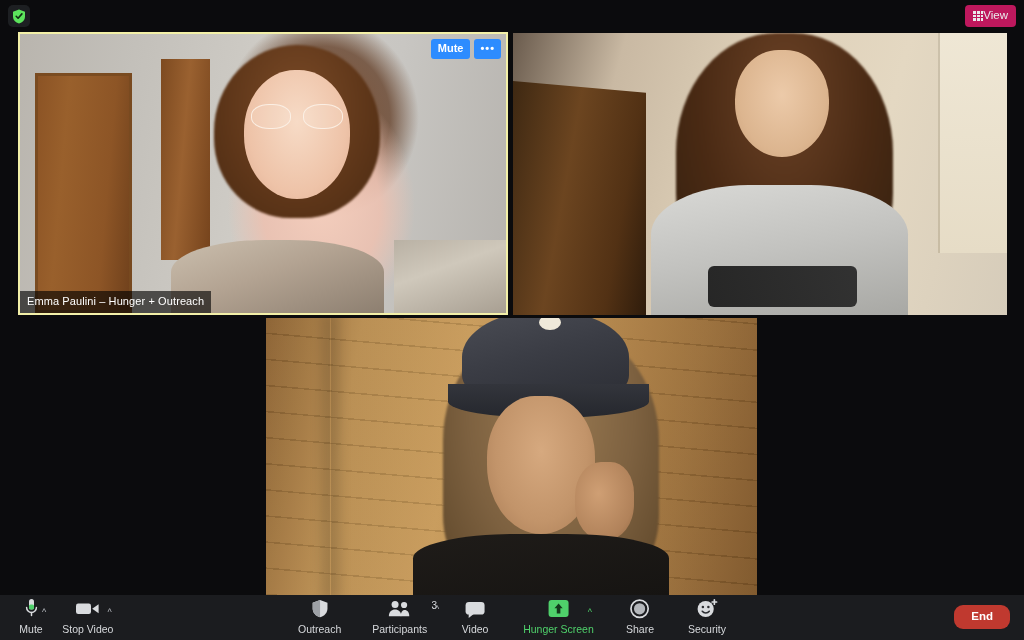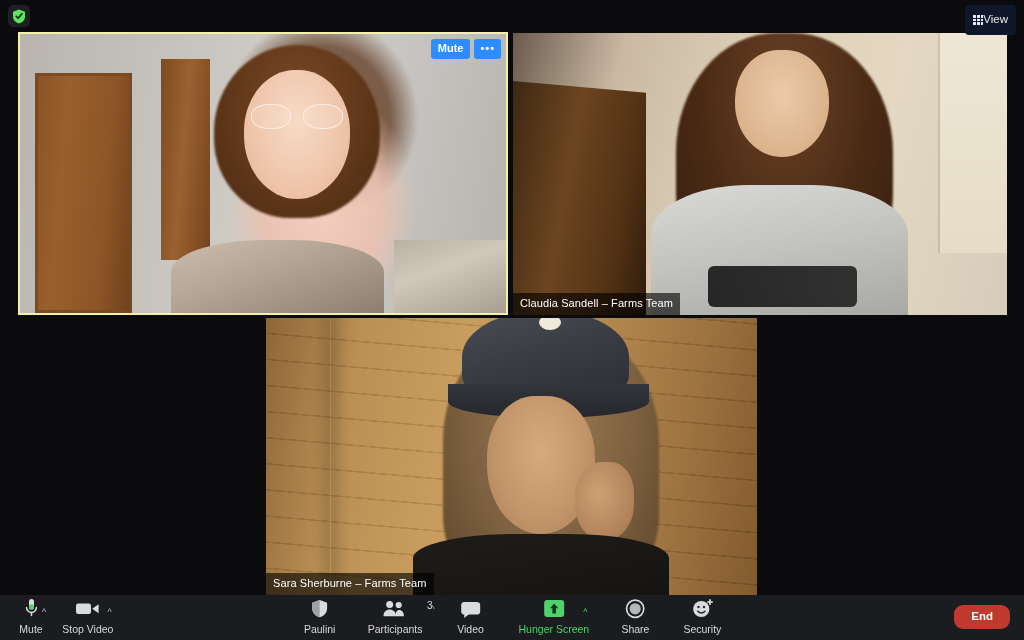--- a/index.html
+++ b/index.html
@@ -17,22 +17,22 @@
     background:#0b0b0d; z-index:20;
   }
   #security-shield{
     position:absolute; left:8px; top:5px; width:22px; height:22px;
     background:#1d1f22; border-radius:5px;
     display:flex; align-items:center; justify-content:center;
   }
   #security-shield svg{ display:block; }
 
   #view-button{
-    position:absolute; right:8px; top:5px; height:30px;
-    background:#0f172a; border-radius:4px;
+    position:absolute; right:8px; top:5px; height:22px;
+    background:#be185d; border-radius:4px;
     display:flex; align-items:center; 
     padding:0 8px; cursor:pointer;
   }
   #view-button .vlabel{
     color:#e9eaec; font-size:11.5px; line-height:1;
   }
   .grid-icon{
     display:grid; grid-template-columns:repeat(3,2.5px);
     grid-template-rows:repeat(3,2.5px); gap:1.2px;
   }
@@ -303,49 +303,48 @@
         <span class="lens r"></span>
     </div>
     <div class="body-emma"></div>
   </div>
 
   <div class="tile-actions">
     <div class="btn-mute">Mute</div>
     <div class="btn-more">•••</div>
   </div>
 
+  <div class="name-label">Emma Paulini – Hunger + Outreach</div>
 </div>
 
 <div class="tile" id="tile-claudia">
   <div class="video scene-claudia">
     <div class="door-claudia"></div>
     <div class="window-claudia"></div>
     <div class="hair-claudia"></div>
     <div class="face-claudia"></div>
     <div class="shirt-claudia">
       <span class="print"></span>
     </div>
   </div>
-  <div class="name-label">Claudia Sandell – Farms Team</div>
 </div>
 
 <div class="tile" id="tile-sara">
   <div class="video scene-sara">
     <div class="planks"></div>
     <div class="corner-sara"></div>
     <div class="hair-sara"></div>
     <div class="cap-sara">
       <span class="logo"></span>
     </div>
     <div class="brim-sara"></div>
     <div class="face-sara"></div>
     <div class="hand-sara"></div>
     <div class="shirt-sara"></div>
   </div>
-  <div class="name-label">Sara Sherburne – Farms Team</div>
 </div>
 
 <div id="toolbar">
 
   <div class="tb-group" id="tb-left">
 
     <div style="display:flex;align-items:flex-start;">
       <div class="tb-item">
         <span class="tb-ico">
           <svg width="15" height="21" viewBox="0 0 15 21">
@@ -377,21 +376,21 @@
 
   <div class="tb-group" id="tb-center">
 
     <div class="tb-item">
       <span class="tb-ico">
         <svg width="18" height="20" viewBox="0 0 18 20">
           <path d="M9 1 L16.4 3.7 V9.4 C16.4 13.9 13.2 16.9 9 18.2 C4.8 16.9 1.6 13.9 1.6 9.4 V3.7 Z" fill="#d9dbde"></path>
           <path d="M9 1 L9 18.2 C4.8 16.9 1.6 13.9 1.6 9.4 V3.7 Z" fill="#9ea1a6"></path>
         </svg>
       </span>
-      <span class="tb-label">Paulini</span>
+      <span class="tb-label">Outreach</span>
     </div>
 
     <div class="tb-item">
       <span class="tb-ico">
         <svg width="26" height="20" viewBox="0 0 26 20">
           <circle cx="8" cy="5.6" r="3.5" fill="#d9dbde"></circle>
           <circle cx="17" cy="6" r="3.1" fill="#d9dbde"></circle>
           <path d="M1.8 17.2 C1.8 12.9 4.6 10.6 8 10.6 C11.4 10.6 14.2 12.9 14.2 17.2 Z" fill="#d9dbde"></path>
           <path d="M13.6 17.2 C13.6 13.6 15.2 11 17.6 11 C20.2 11 22.2 13.1 22.2 17.2 Z" fill="#d9dbde"></path>
         </svg>

